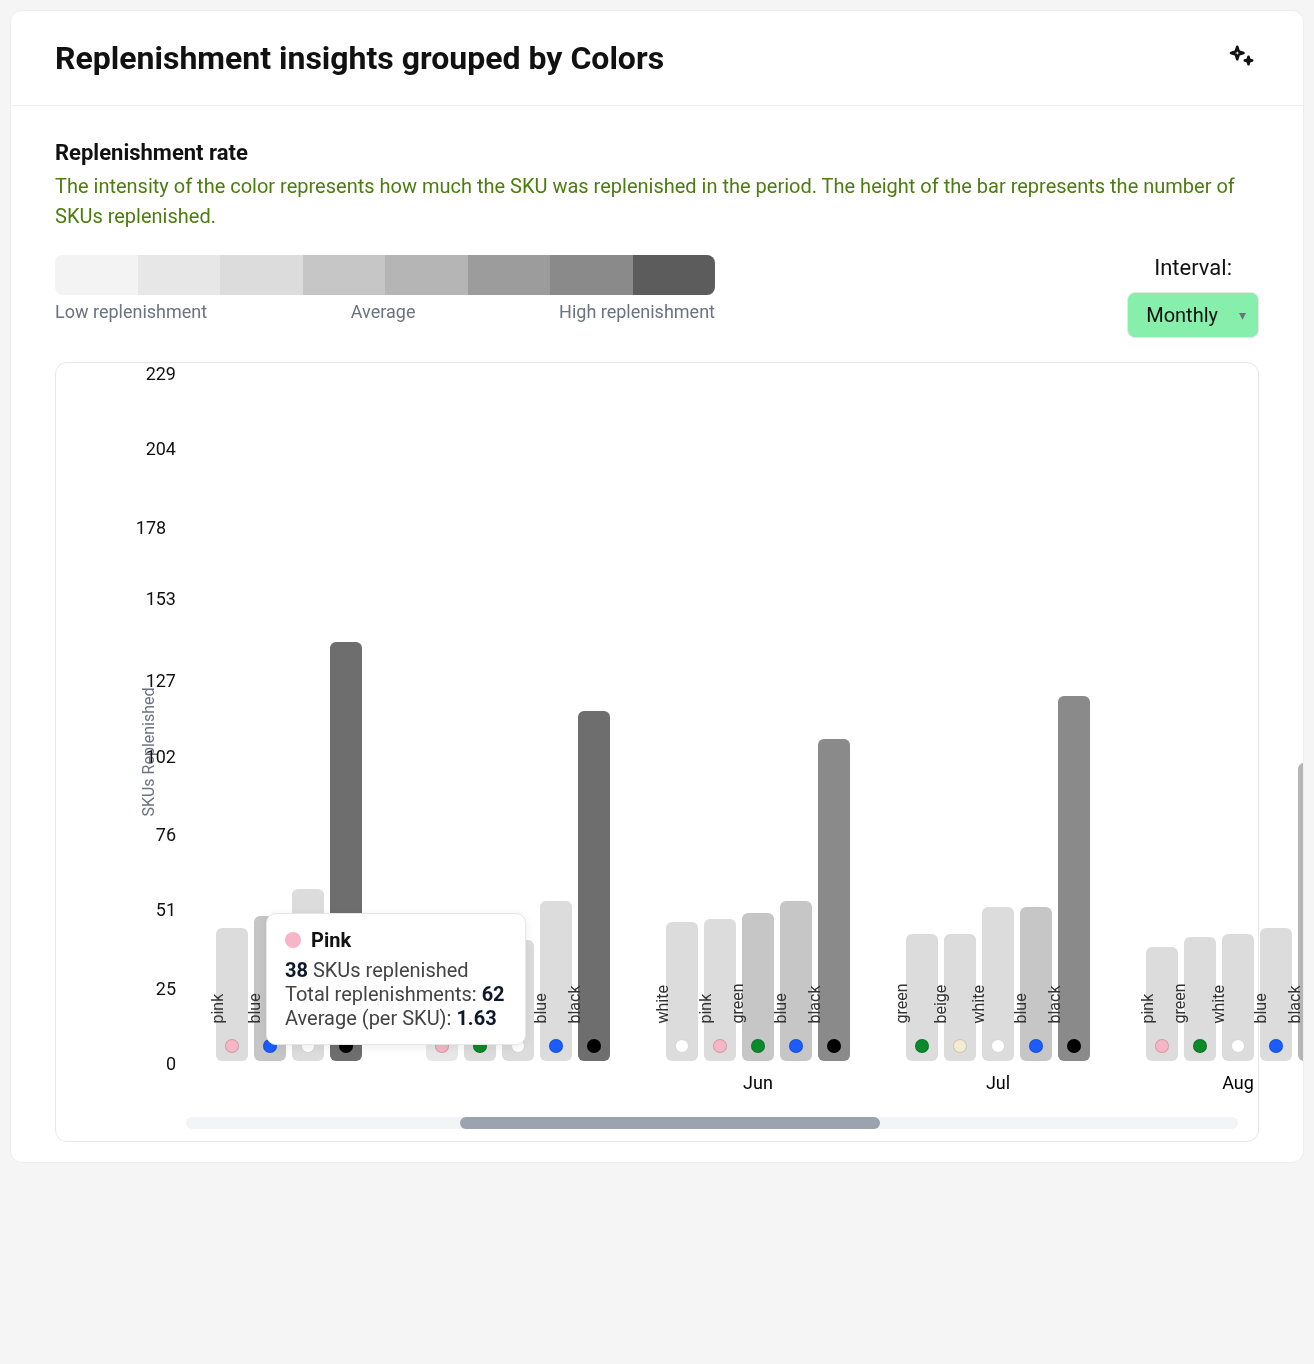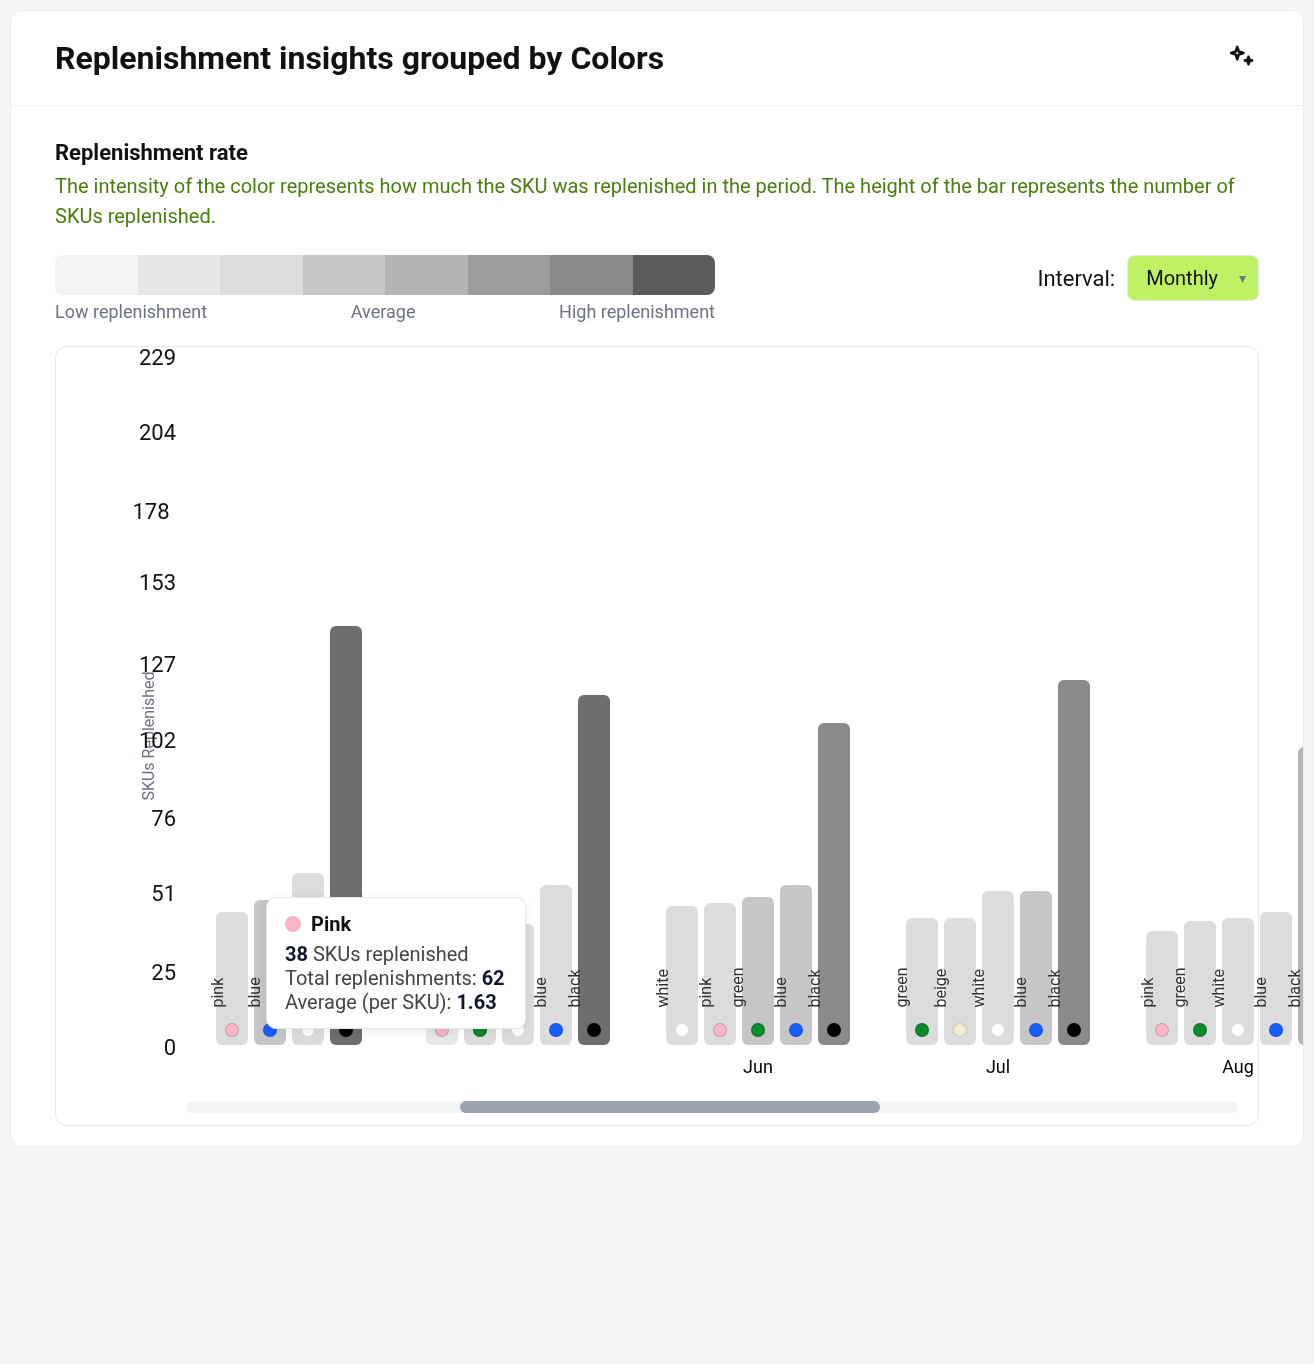--- a/index.html
+++ b/index.html
@@ -51,25 +51,26 @@
     width: 660px;
   }
   .gradient-bar > div { flex: 1; }
   .gradient-labels {
     display: flex; justify-content: space-between; font-size: 18px; color: #6b7280;
     width: 660px; margin-top: 6px;
   }
   .interval-wrap {
     display: flex; align-items: center; gap: 12px;
     font-size: 22px;
+    flex-direction: column;
   }
   .interval-select {
     border: 1px solid #e5e7eb; border-radius: 8px;
     padding: 10px 40px 10px 18px;
-    font-size: 20px; background: #bef264;
+    font-size: 20px; background: #86efac;
     position: relative; cursor: pointer;
   }
   .interval-select .chev {
     position: absolute; right: 12px; top: 50%; transform: translateY(-50%);
     color: #6b7280; font-size: 14px;
   }
 
   .chart-box {
     border: 1px solid #e5e7eb; border-radius: 12px;
     padding: 24px 12px 12px 12px;
@@ -81,21 +82,21 @@
     left: 130px; right: 20px; top: 10px; bottom: 80px;
   }
   .y-axis-label {
     position: absolute; left: 28px; top: 50%;
     transform: translateY(-50%) rotate(-90deg);
     transform-origin: center;
     color: #6b7280; font-size: 16px; white-space: nowrap;
   }
   .y-tick {
     position: absolute; left: 70px; width: 50px; text-align: right;
-    font-size: 22px; color: #111; transform: translateY(-50%);
+    font-size: 18px; color: #111; transform: translateY(-50%);
   }
   .month-group {
     position: absolute; bottom: 0; display: flex; gap: 6px;
     align-items: flex-end;
   }
   .bar {
     width: 32px; border-radius: 6px 6px 6px 6px;
     position: relative; display: flex; align-items: flex-end; justify-content: center;
     min-height: 68px;
   }

